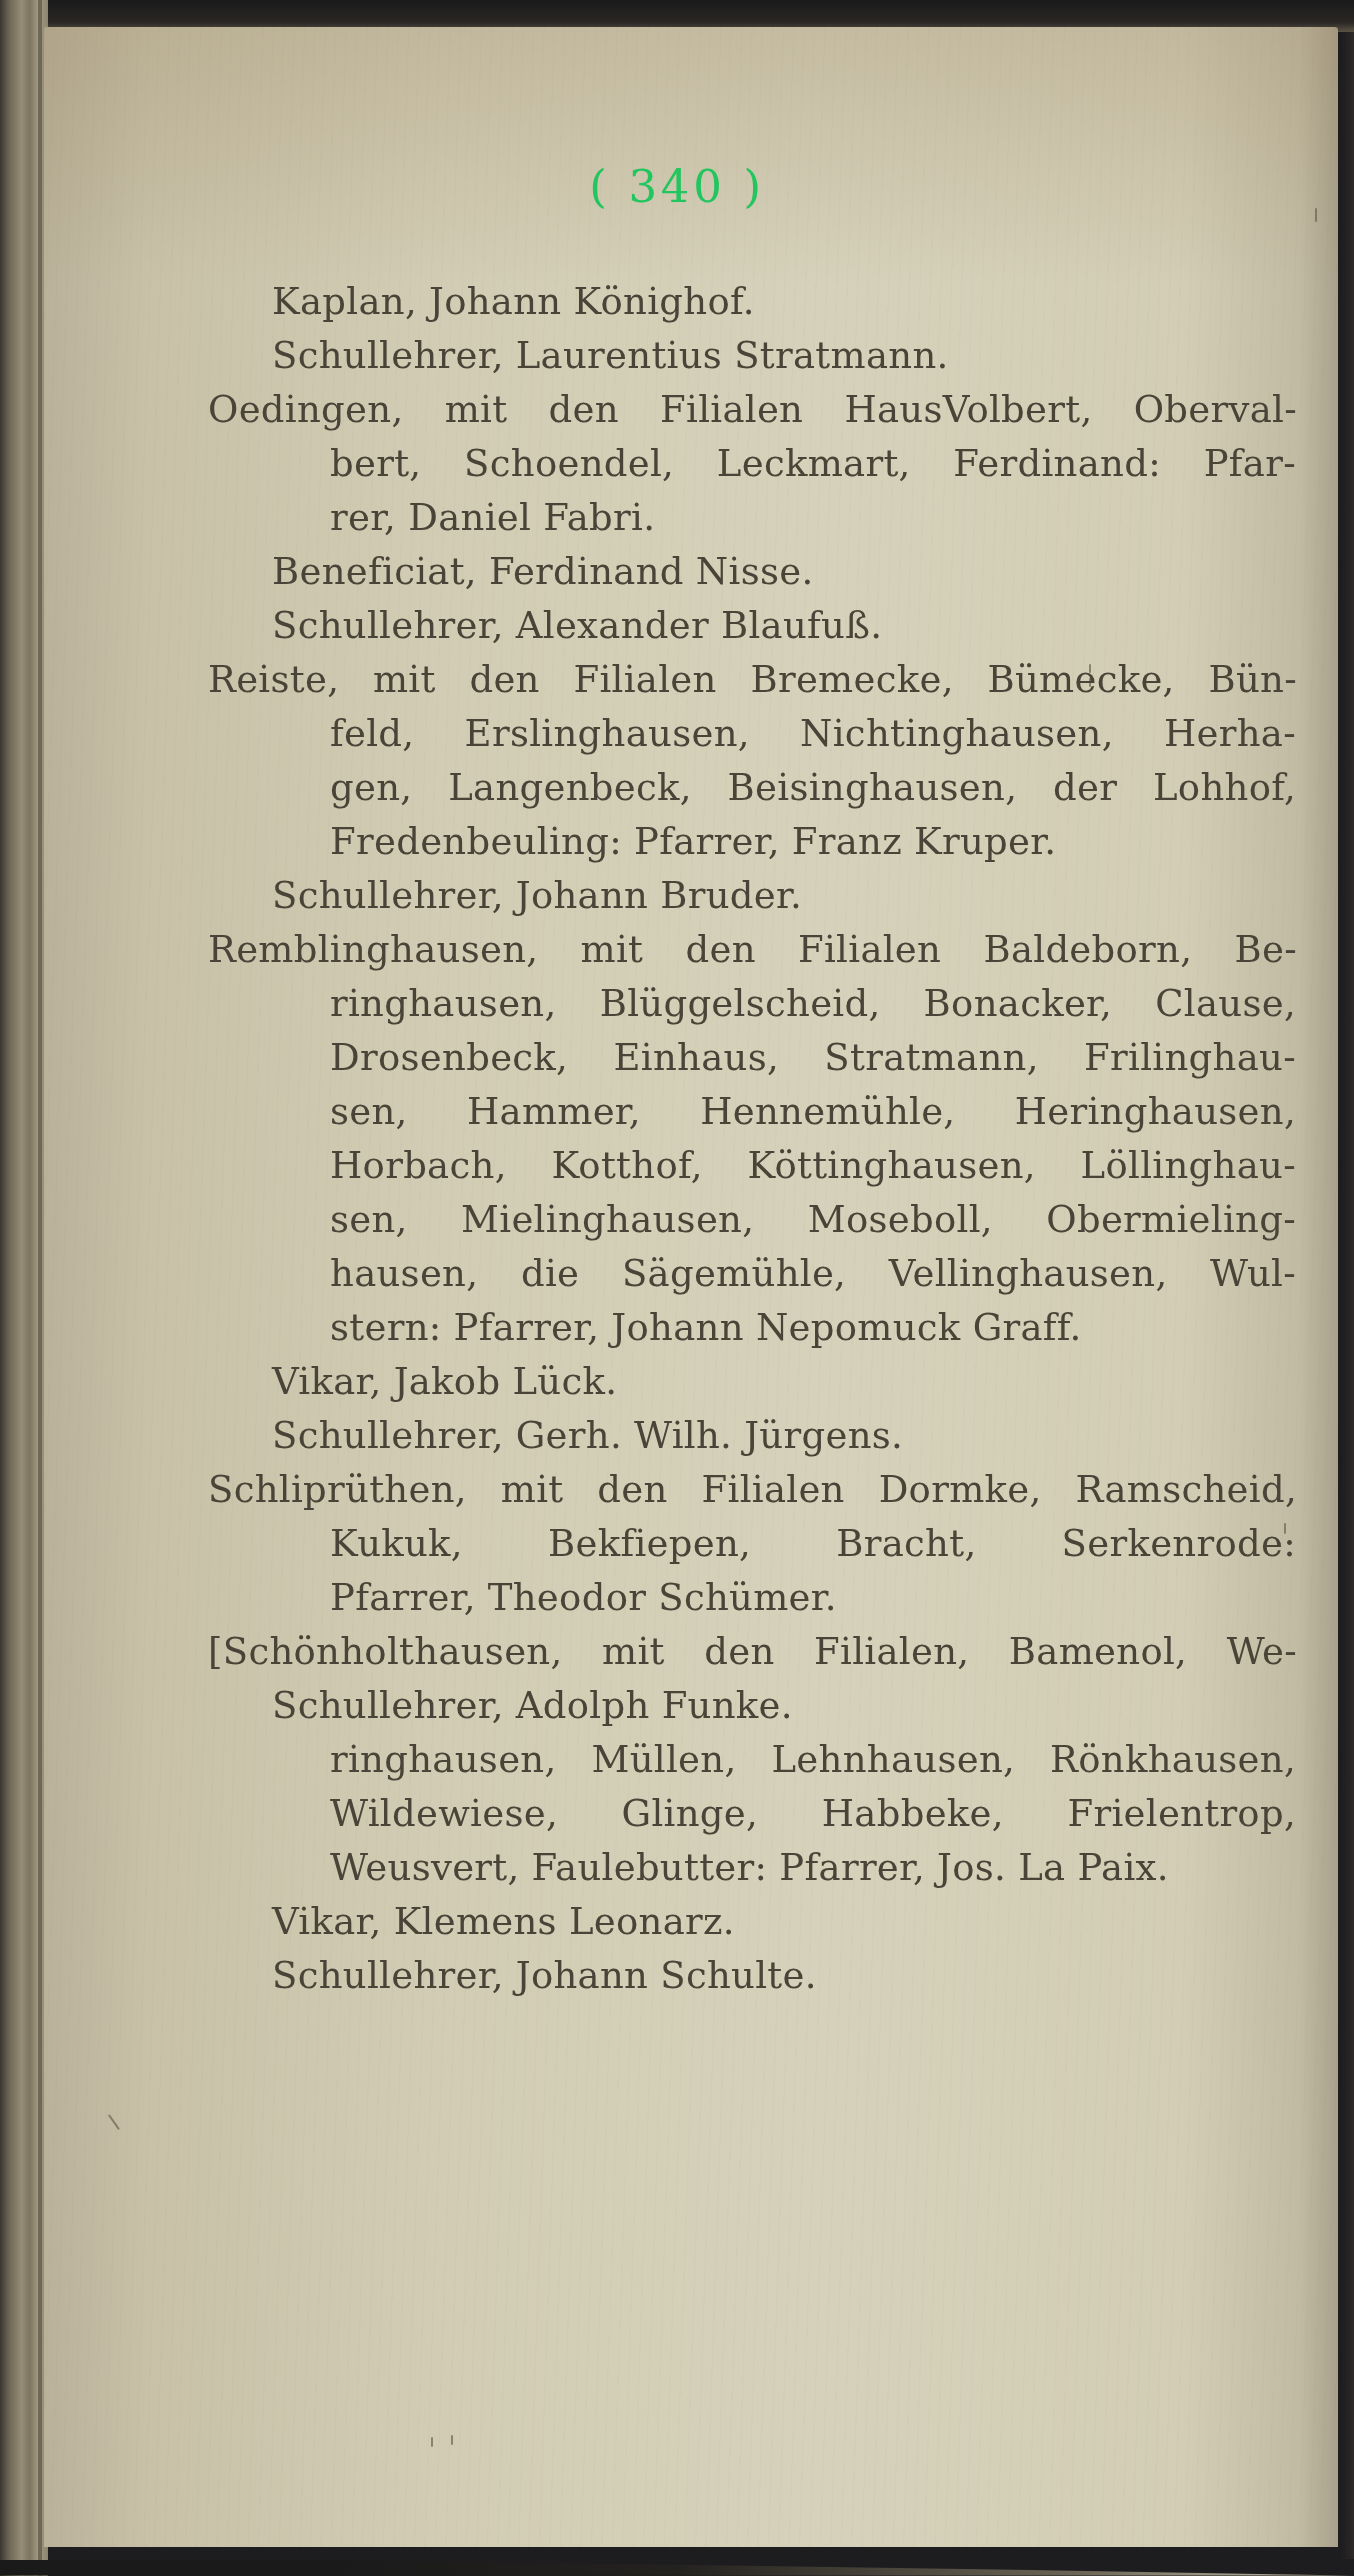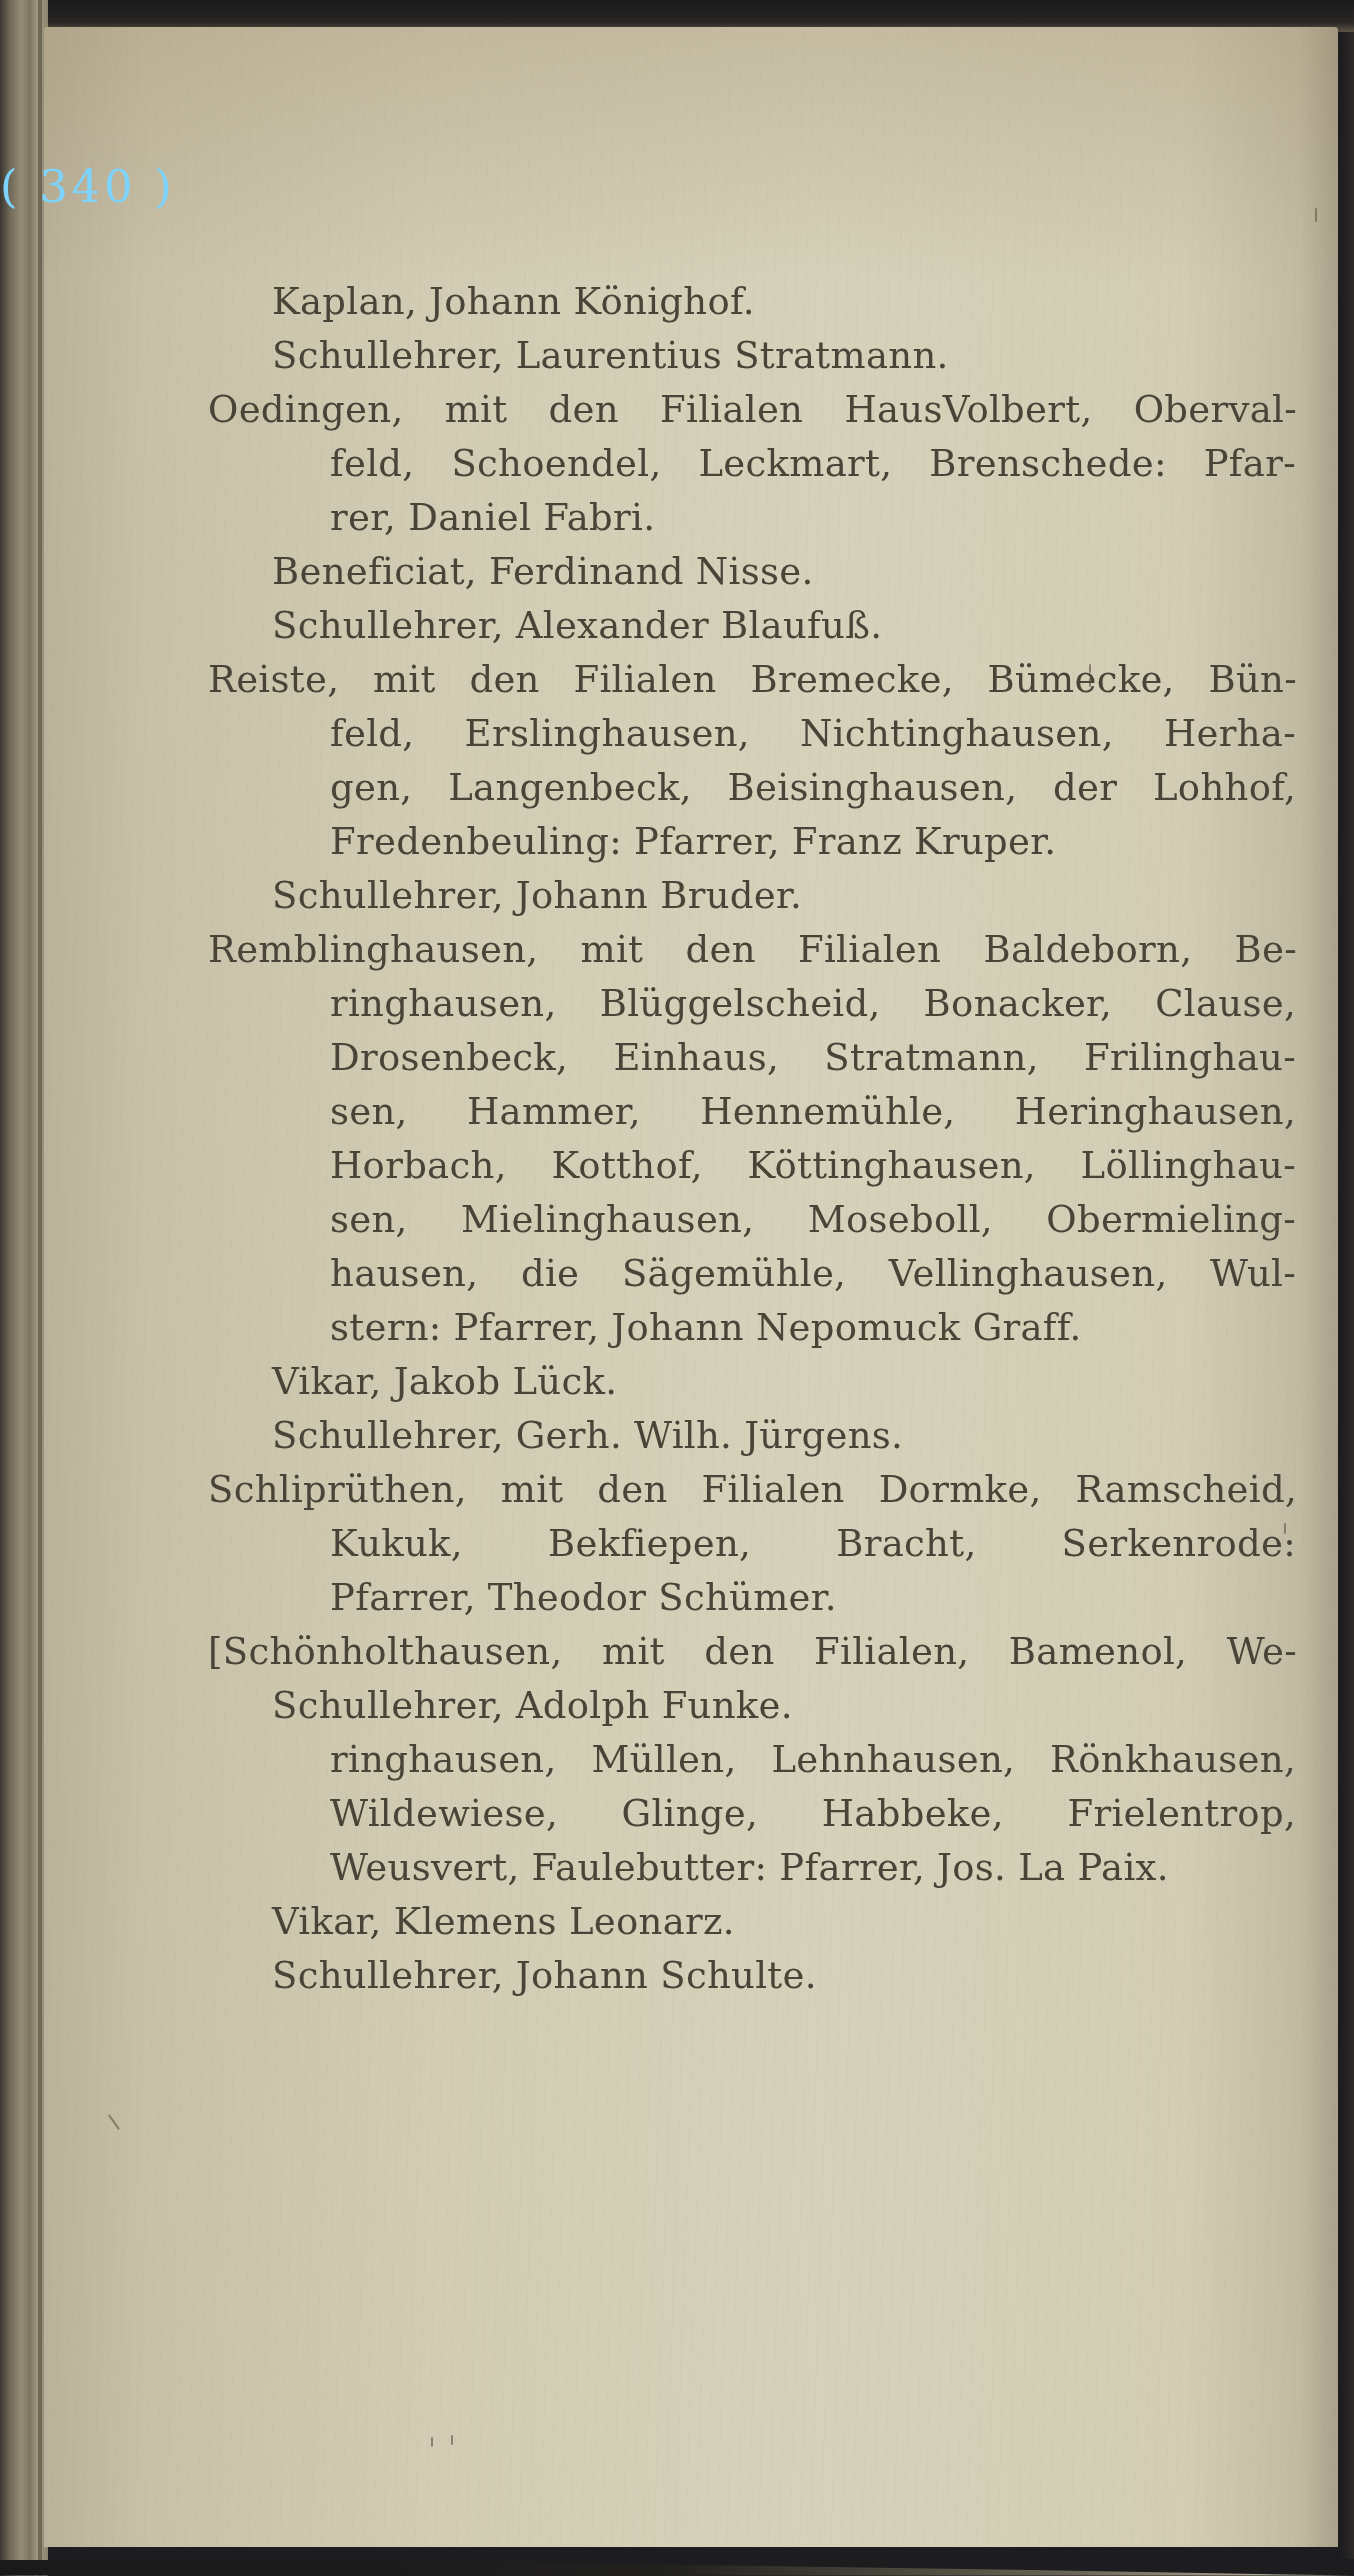--- a/index.html
+++ b/index.html
@@ -62,23 +62,24 @@
 
     .content {
       position: absolute;
       left: 0; top: 0; width: 1354px; height: 2576px;
       color: #4a4438;
     }
     .page-number {
       position: absolute;
       left: 0; width: 1354px;
       top: 160px;
+      text-align: center;
       font-size: 45px;
       letter-spacing: 3.7px;
-      color: #7dd3fc;
+      color: #22c55e;
     }
     .entries {
       position: absolute;
       left: 208px;
       top: 275px;
       width: 1089px;
     }
     .line {
       font-size: 37px;
       line-height: 54px;
@@ -121,21 +122,21 @@
 <div class="smudge" style="left:431px;top:2437px;height:9.8px;"></div>
 <div class="smudge" style="left:451px;top:2435px;height:9.8px;"></div>
 
 <div class="content">
   <div class="page-number">( 340 )</div>
 
   <div class="entries" id="entries">
       <div class="line l1 short">Kaplan, Johann Könighof.</div>
       <div class="line l1 short">Schullehrer, Laurentius Stratmann.</div>
       <div class="line head">Oedingen, mit den Filialen HausVolbert, Oberval-</div>
-      <div class="line l2">feld, Schoendel, Leckmart, Brenschede: Pfar-</div>
+      <div class="line l2">bert, Schoendel, Leckmart, Ferdinand: Pfar-</div>
       <div class="line l2 short">rer, Daniel Fabri.</div>
       <div class="line l1 short">Beneficiat, Ferdinand Nisse.</div>
       <div class="line l1 short">Schullehrer, Alexander Blaufuß.</div>
       <div class="line head">Reiste, mit den Filialen Bremecke, Bümecke, Bün-</div>
       <div class="line l2">feld, Erslinghausen, Nichtinghausen, Herha-</div>
       <div class="line l2">gen, Langenbeck, Beisinghausen, der Lohhof,</div>
       <div class="line l2 short">Fredenbeuling: Pfarrer, Franz Kruper.</div>
       <div class="line l1 short">Schullehrer, Johann Bruder.</div>
       <div class="line head">Remblinghausen, mit den Filialen Baldeborn, Be-</div>
       <div class="line l2">ringhausen, Blüggelscheid, Bonacker, Clause,</div>

